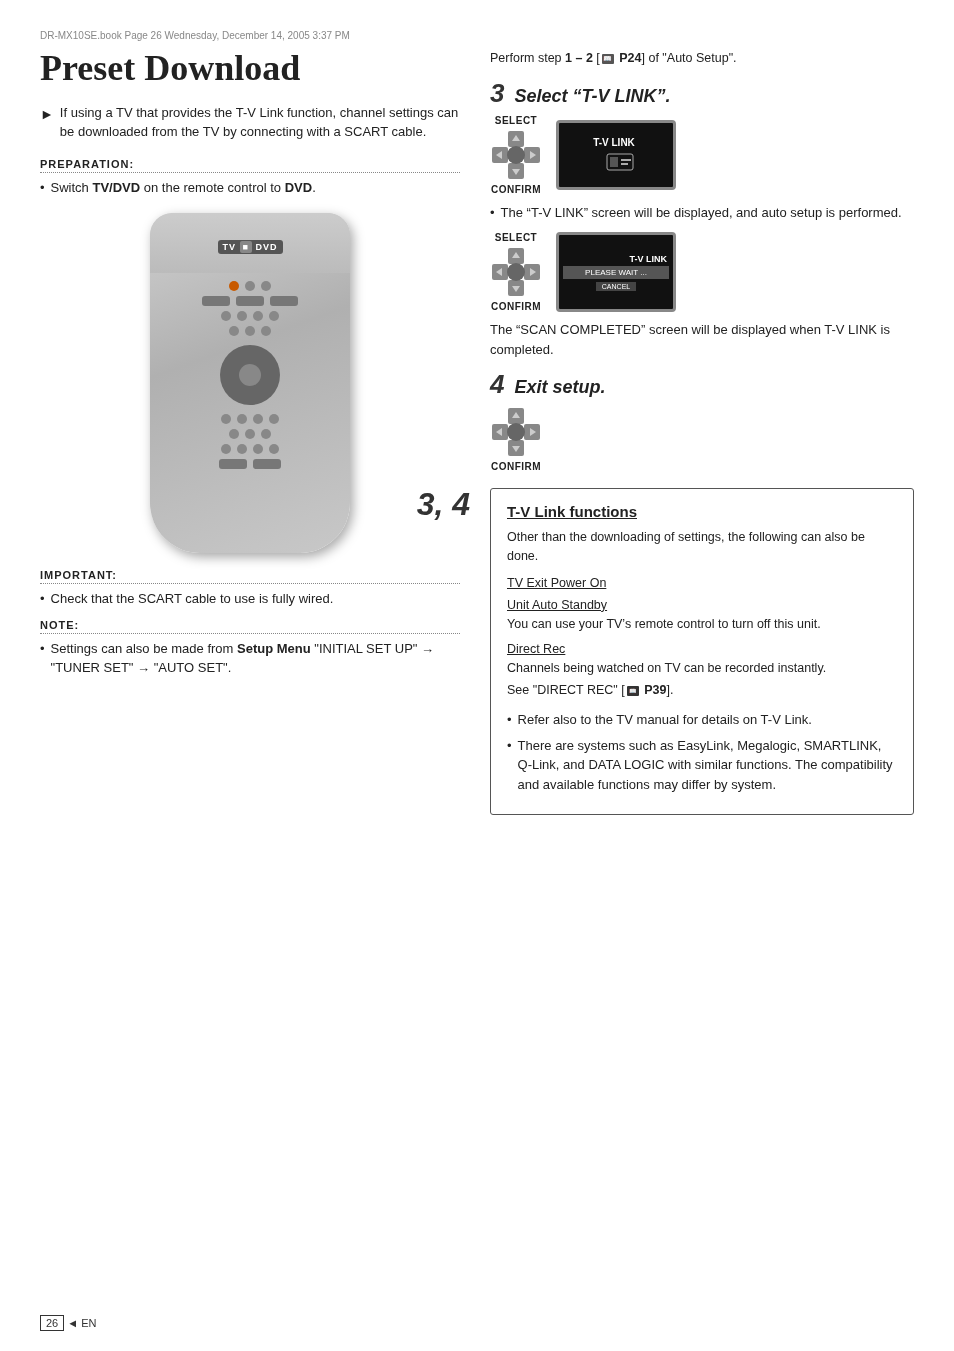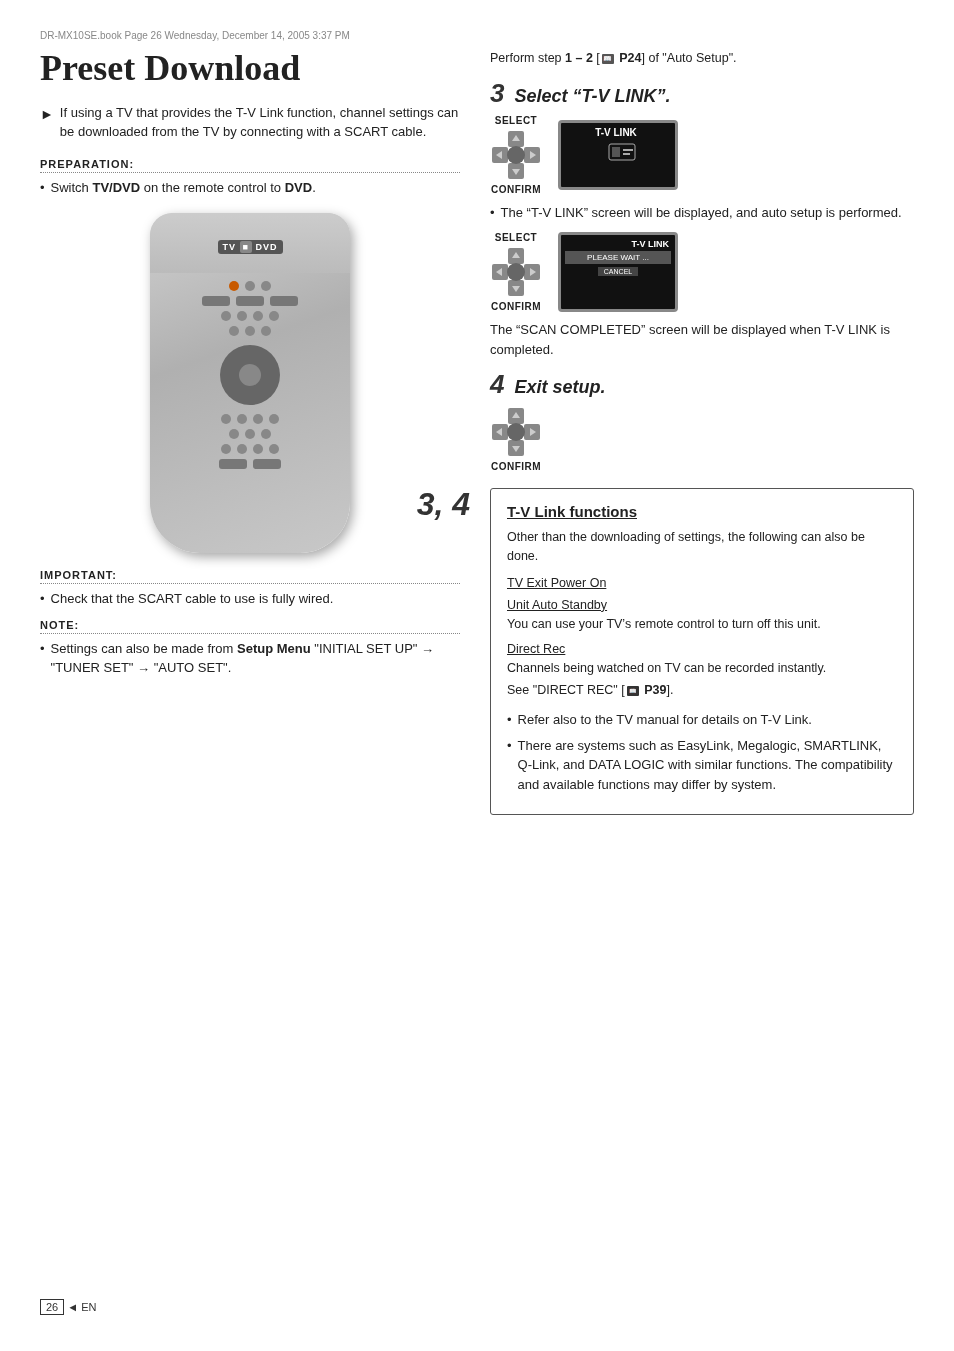--- a/index.html
+++ b/index.html
@@ -224,43 +224,44 @@
     .step-desc {
       font-size: 18px;
       font-weight: bold;
       font-style: italic;
     }
 
     
     .select-confirm-diagram {
       display: flex;
       align-items: center;
+      gap: 14px;
       margin: 8px 0;
     }
     .sc-control {
       display: flex;
       flex-direction: column;
       align-items: center;
       gap: 3px;
     }
     .sc-label {
       font-size: 10px;
       font-weight: bold;
       letter-spacing: 0.5px;
     }
     .tv-screen {
       width: 120px;
       height: 70px;
       background: #111;
       border: 3px solid #888;
       border-radius: 4px;
       display: flex;
+      align-items: center;
       justify-content: center;
       position: relative;
-      margin-left: 16px;
     }
     .tv-screen-content {
       color: #fff;
       font-size: 9px;
       text-align: center;
       padding: 4px;
     }
     .tv-screen-content .tv-label {
       font-weight: bold;
       font-size: 10px;
@@ -318,21 +319,21 @@
       font-size: 12.5px;
       line-height: 1.5;
     }
     .tvlink-bullets {
       margin-top: 10px;
     }
 
     
     .page-number {
       position: absolute;
-      bottom: 36px;
+      bottom: 20px;
       left: 40px;
       font-size: 11px;
       color: #333;
     }
     .page-num-box {
       display: inline-block;
       border: 1px solid #333;
       padding: 1px 5px;
       font-size: 11px;
     }

